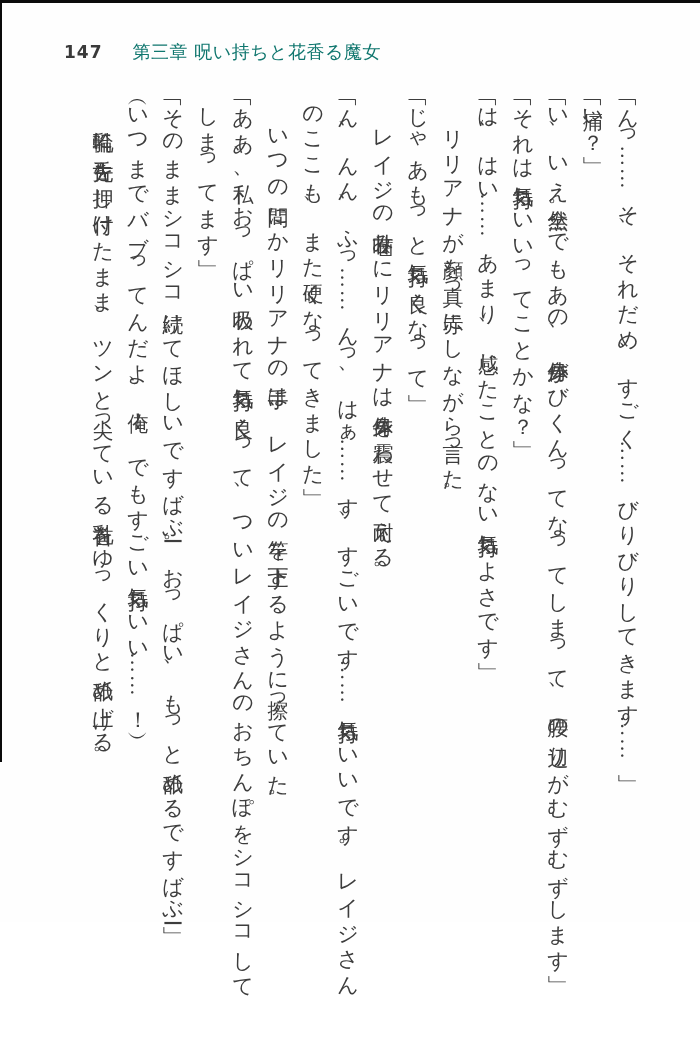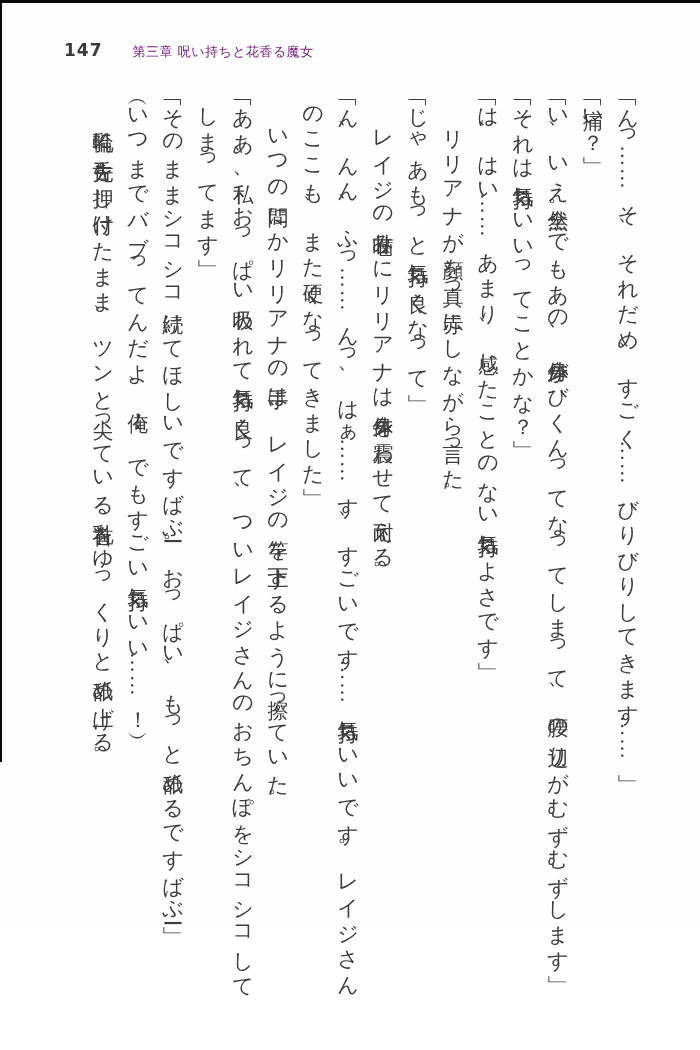--- a/index.html
+++ b/index.html
@@ -40,24 +40,24 @@
     color: #3a3a3a;
     font-family: "DejaVu Sans", "Liberation Sans", sans-serif;
     white-space: nowrap;
   }
   .page-number {
     font-size: 17px;
     font-weight: bold;
     letter-spacing: 1px;
   }
   .chapter-title {
-    font-size: 13px;
+    font-size: 18px;
     font-weight: 500;
     letter-spacing: 0.5px;
-    color: #701a75;
+    color: #0f766e;
     text-align: right;
   }
   
   .text-body {
     position: absolute;
     top: 92px;
     right: 55px;
     width: 596px;
     height: 906px;
     writing-mode: vertical-rl;

